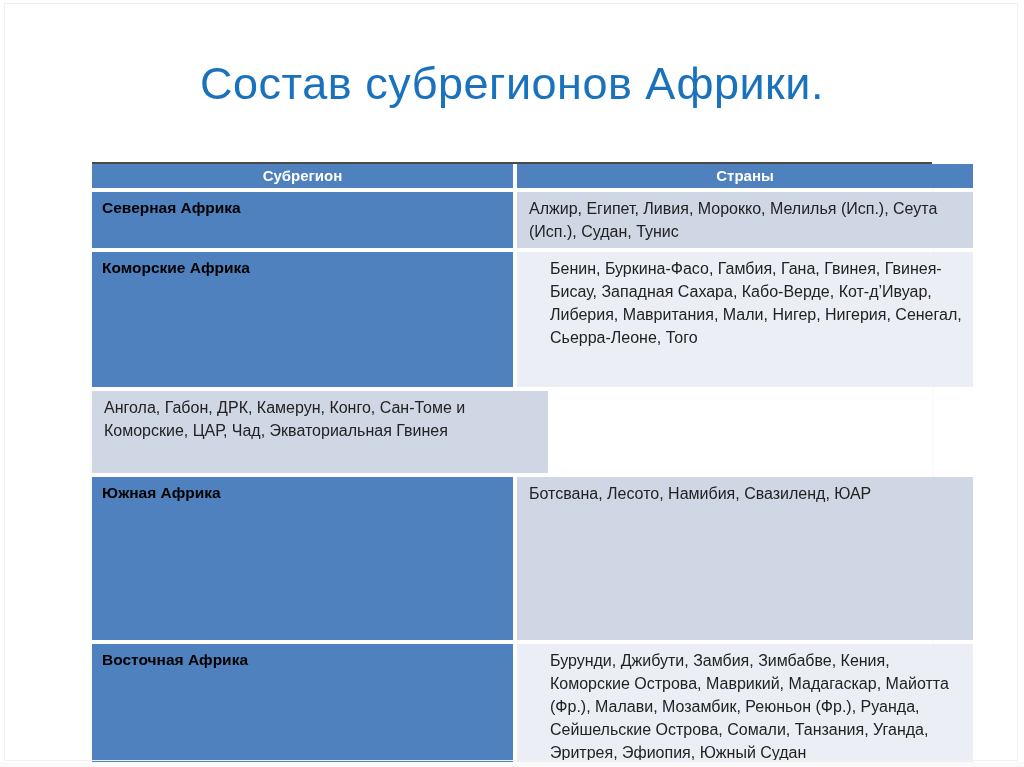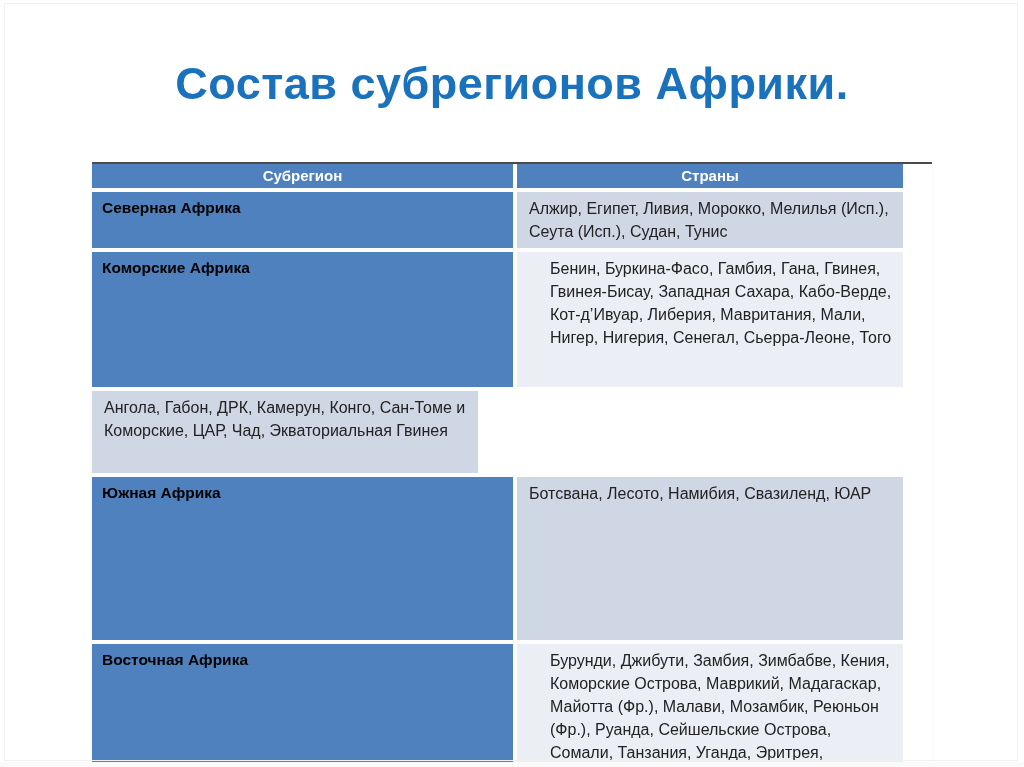--- a/index.html
+++ b/index.html
@@ -17,42 +17,42 @@
   }
   .page-bottom-strip {
     position: absolute;
     left: 0; bottom: 0; width: 1024px; height: 5px;
     background: #fafafa;
   }
   .title {
     padding-top: 58px;
     text-align: center;
     font-size: 45px;
-    font-weight: bold;
+    font-weight: normal;
     letter-spacing: 0.5px;
     color: var(--title-color, #1B72BC);
     line-height: 1.15;
   }
   .table {
     width: 840px;
     margin: 52px auto 0 auto;
     border-top: 2px solid #4a4a4a;
     display: flex;
     flex-direction: column;
     gap: 4px;
     padding-top: 0;
     box-shadow: 0 6px 6px -3px rgba(0,0,0,0.18);
   }
   .row {
     display: flex;
     gap: 4px;
   }
   .cell { flex: 0 0 auto; }
   .col-sub { width: 421px; }
-  .col-countries { width: 386px; }
+  .col-countries { width: 456px; }
   .header-cell {
     height: 24px;
     background: var(--header-bg, #4E81BD);
     color: #ffffff;
     font-weight: bold;
     font-size: 15px;
     display: flex;
     align-items: center;
     justify-content: center;
   }

